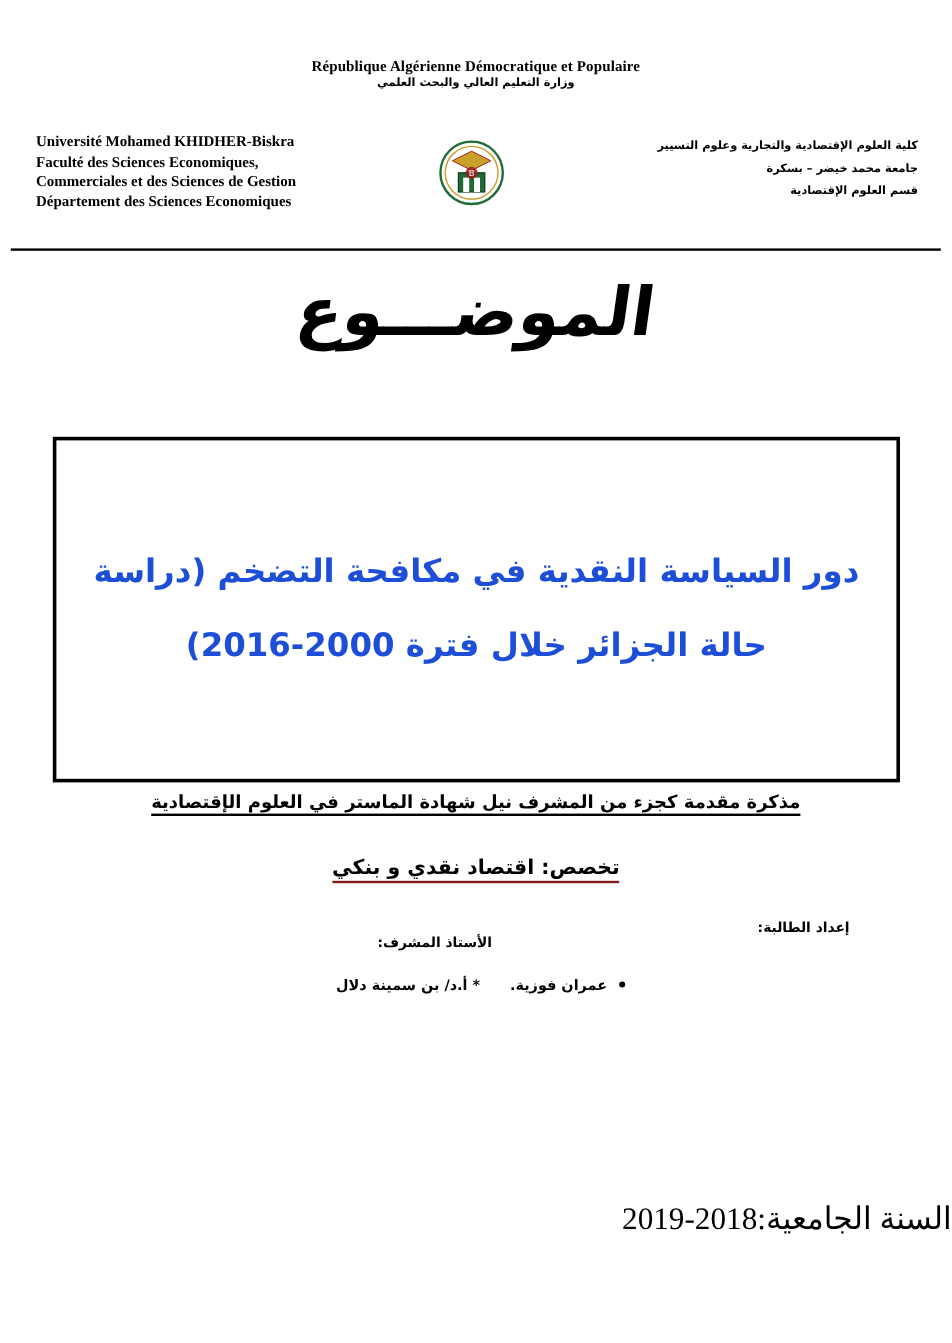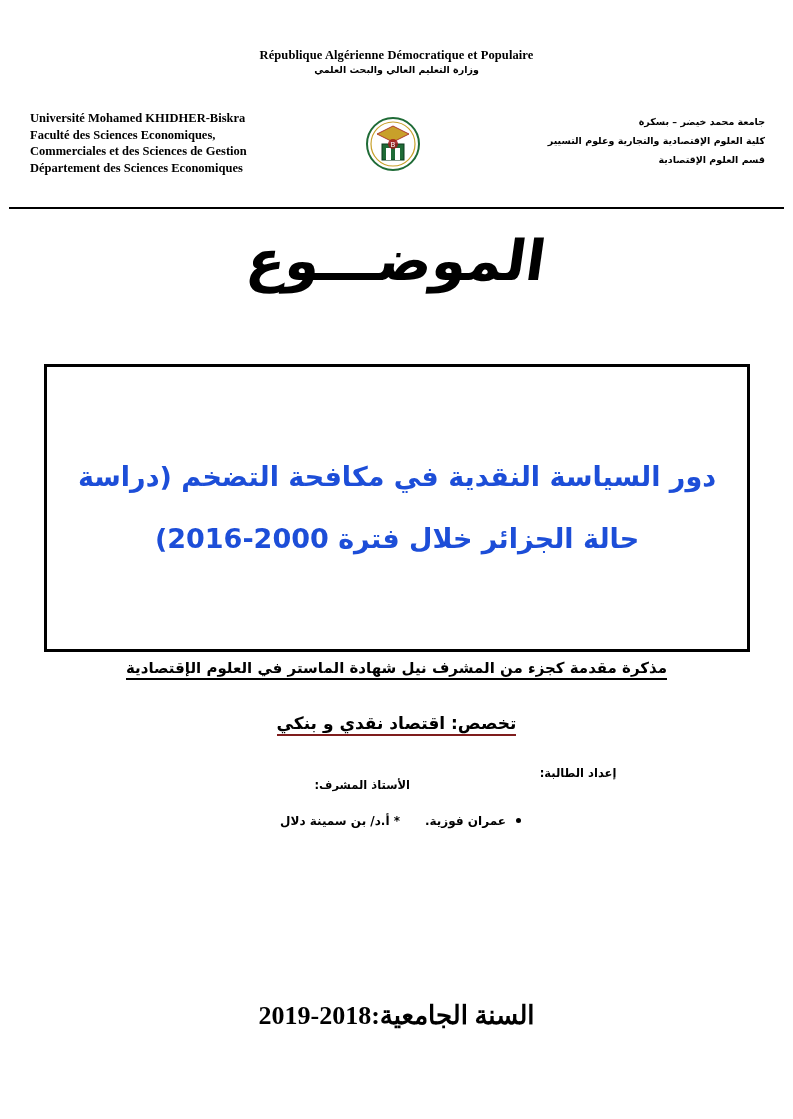--- a/index.html
+++ b/index.html
@@ -193,21 +193,21 @@
     font-size: 11.5px;
     font-weight: bold;
     margin-top: 12px;
   }
   .lbl-student {
     position: absolute;
     right: 85px;
     top: 0;
     width: 260px;
     direction: rtl;
-    text-align: center;
+    text-align: right;
     font-family: "DejaVu Sans", "Liberation Sans", sans-serif;
     font-size: 11.5px;
     font-weight: bold;
   }
   .val-supervisor {
     position: absolute;
     left: 140px;
     top: 48px;
     width: 260px;
     direction: rtl;
@@ -236,25 +236,24 @@
     vertical-align: middle;
     margin: 0 0 2px 10px;
   }
 
   
   .year {
     position: absolute;
     left: 0;
     top: 1000px;
     width: 793px;
-    text-align: center;
     direction: rtl;
     font-family: "Liberation Serif", "DejaVu Serif", serif;
     font-size: 26px;
-    font-weight: bold;
+    font-weight: normal;
     letter-spacing: 1px;
   }
 </style>
 </head>
 <body>
 
 <div class="page">
 
   <div class="header-wrap">
     <div class="rep-line">République Algérienne Démocratique et Populaire</div>
@@ -263,22 +262,22 @@
 
   <div class="inst-row">
     <div class="inst-left">
       <div>Université Mohamed KHIDHER-Biskra</div>
       <div>Faculté des Sciences Economiques,</div>
       <div>Commerciales et des Sciences  de Gestion</div>
       <div>Département des Sciences Economiques</div>
     </div>
 
     <div class="inst-right">
+      <div>كلية العلوم الإقتصادية والتجارية وعلوم التسيير</div>
       <div>جامعة محمد خيضر – بسكرة</div>
-      <div>كلية العلوم الإقتصادية والتجارية وعلوم التسيير</div>
       <div>قسم العلوم الإقتصادية</div>
     </div>
   </div>
 
   <div class="logo">
     <svg width="56" height="56" viewBox="0 0 56 56" xmlns="http://www.w3.org/2000/svg">
       <circle cx="28" cy="28" r="26" fill="#ffffff" stroke="#1f6b36" stroke-width="2"></circle>
       <circle cx="28" cy="28" r="22" fill="#ffffff" stroke="#c8a02a" stroke-width="1.2"></circle>
       <path d="M28 10 L44 18 L28 26 L12 18 Z" fill="#c8a02a" stroke="#a01a1a" stroke-width="0.8"></path>
       <rect x="17" y="28" width="22" height="16" fill="#1f6b36" stroke="#0c3b1d" stroke-width="1"></rect>

